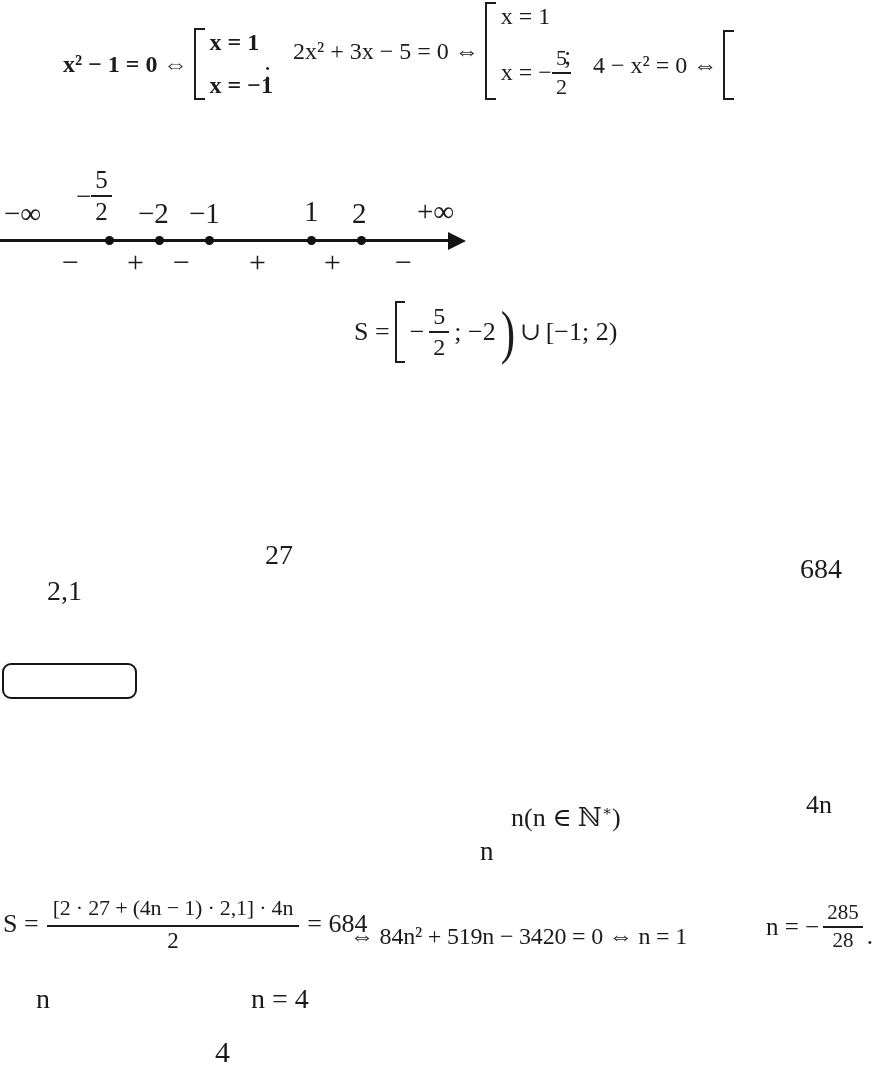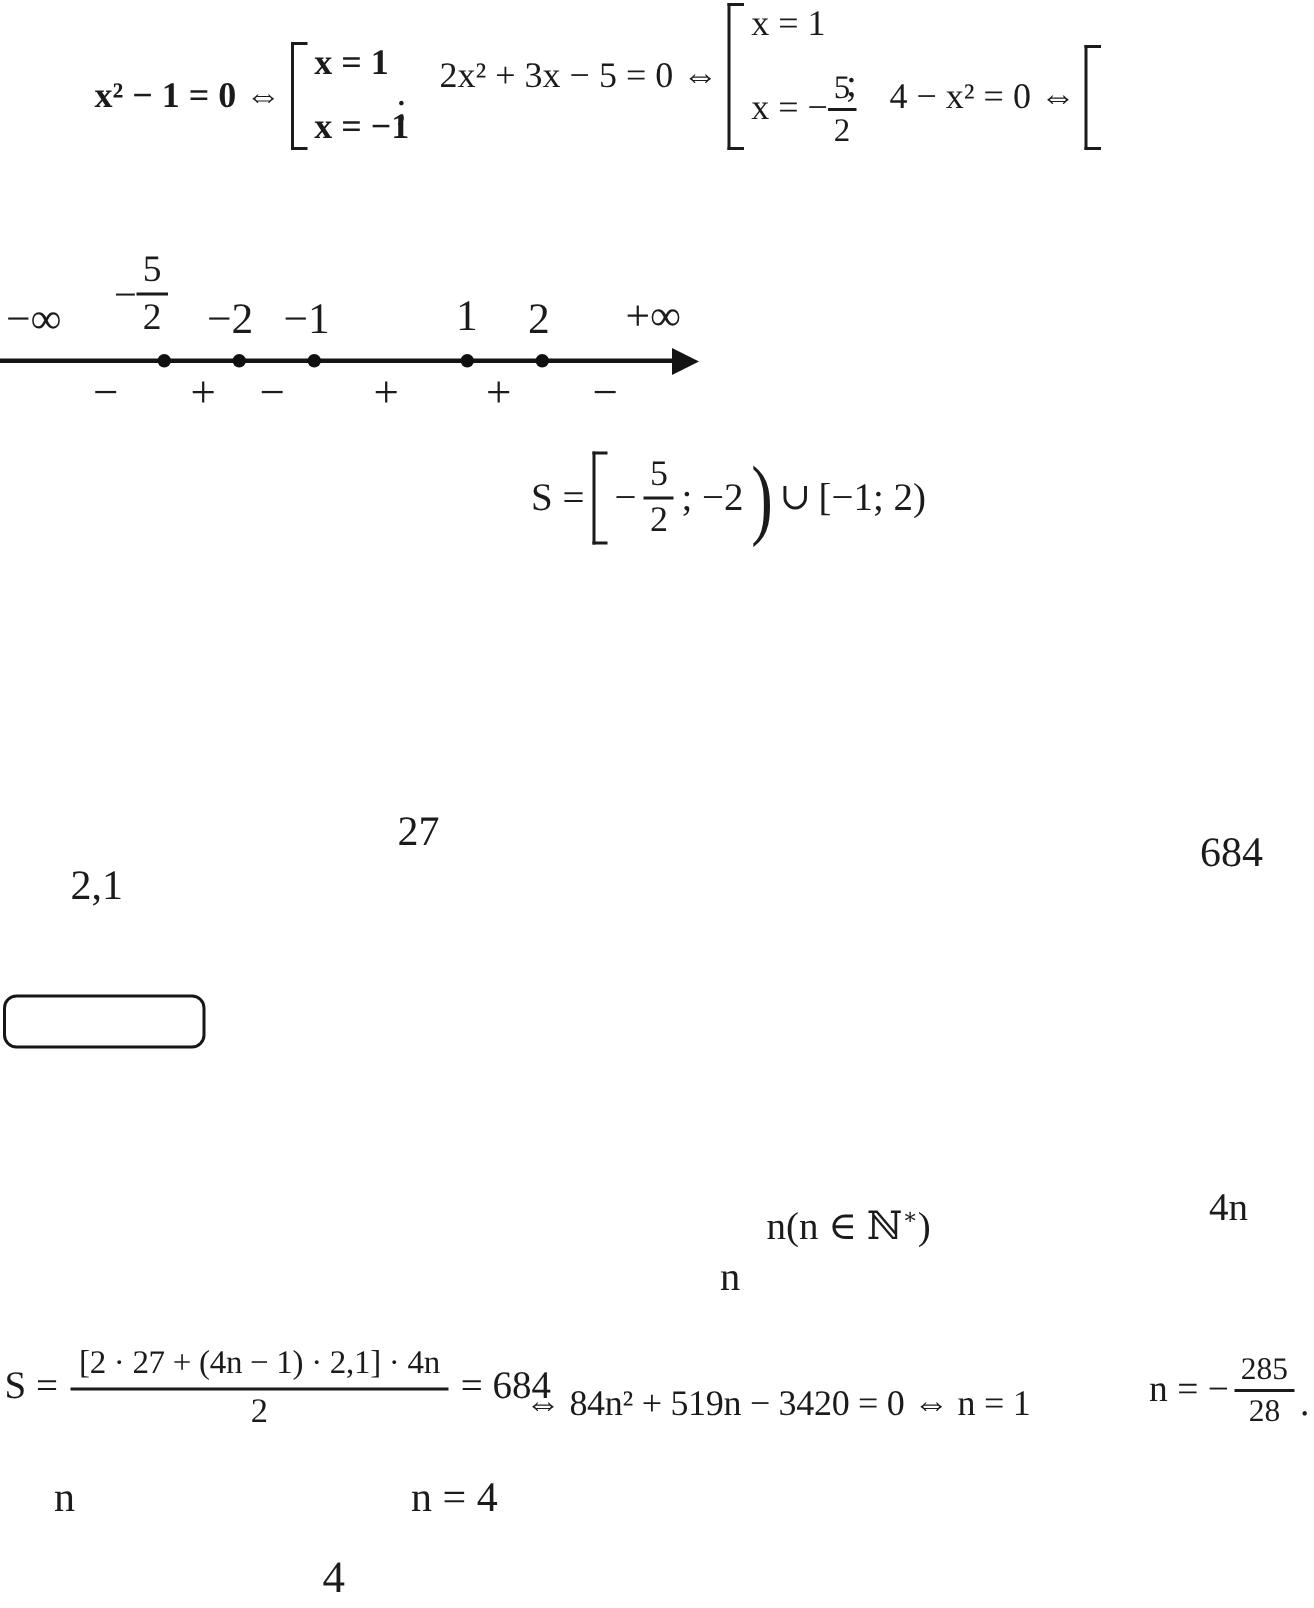--- a/index.html
+++ b/index.html
@@ -141,16 +141,16 @@
   <div class="abs row" style="left:766px;top:896px;height:62px;gap:4px;">
     <span class="f25">n = −</span>
     <span class="frac f21">
       <span class="fnum">285</span>
       <span class="fden">28</span>
     </span>
     <span class="f25" style="align-self:flex-end;margin-bottom:7px;">.</span>
   </div>
 
   <span class="abs f28" style="left:36px;top:982px;">n</span>
-  <span class="abs f28" style="left:251px;top:982px;margin-left:23px;">n = 4</span>
+  <span class="abs f28" style="left:251px;top:982px;">n = 4</span>
   <span class="abs f30" style="left:215px;top:1034px;">4</span>
 
 </div>
 
 </body></html>

